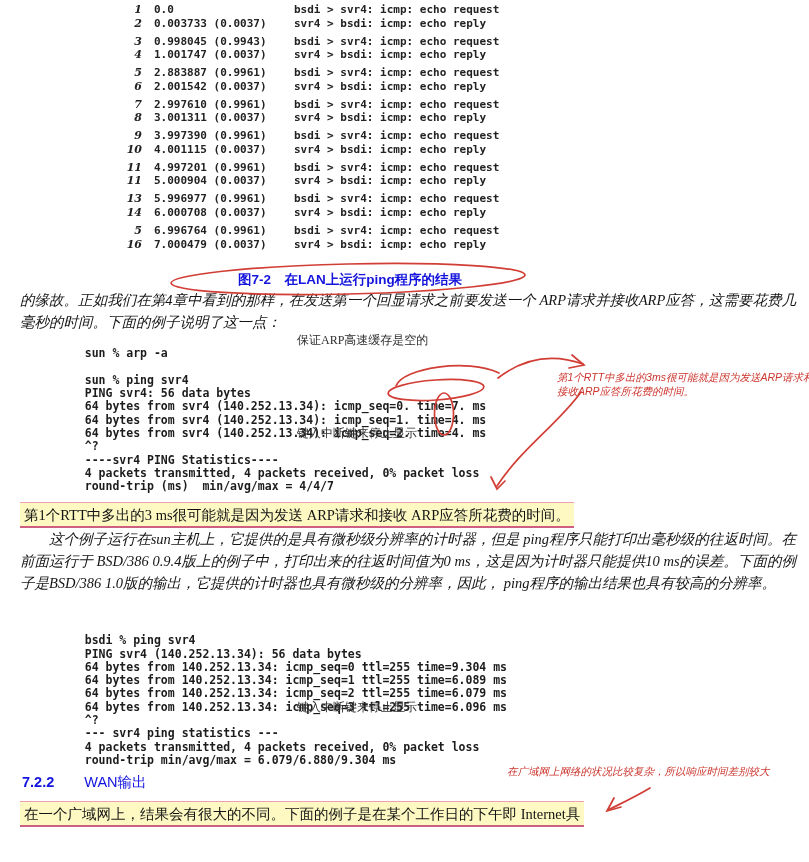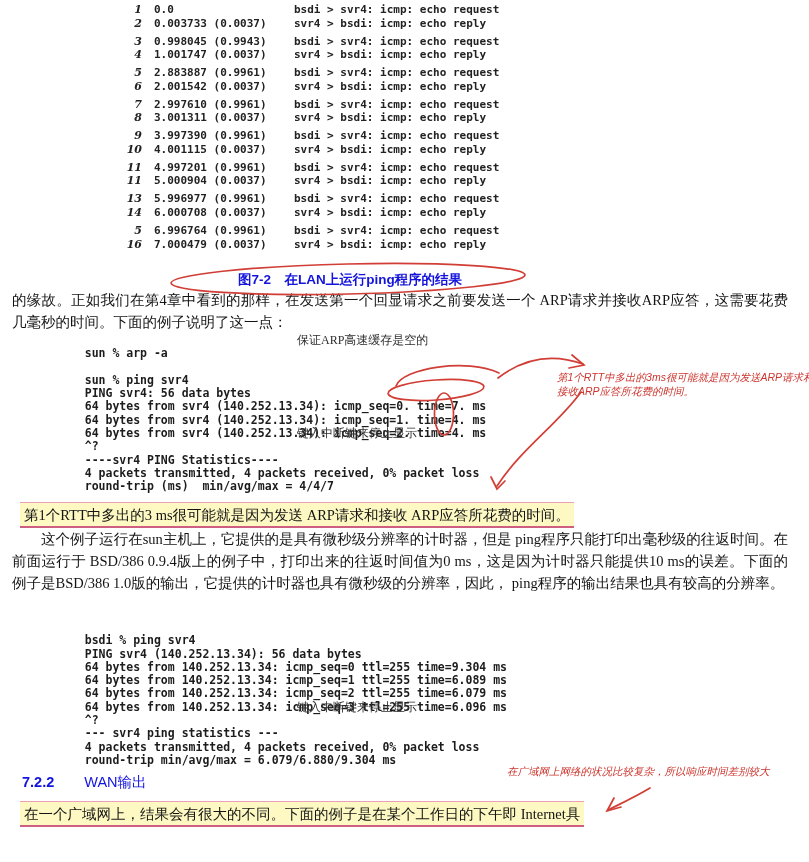--- a/index.html
+++ b/index.html
@@ -20,22 +20,22 @@
   .t-time{width:140px;}
   .t-desc{white-space:pre;}
   
   .fig-caption{
     position:absolute;left:150px;top:271px;width:400px;text-align:center;
     color:#1414dd;font-weight:bold;font-size:13.5px;
     font-family:"Liberation Sans", sans-serif;white-space:nowrap;
   }
   
   .para{
-    position:absolute;left:12px;width:776px;font-size:14.5px;
-    line-height:22px;color:#141414;text-align:justify;
+    position:absolute;left:20px;width:776px;font-size:14.5px;
+    line-height:22px;color:#141414;text-align:justify;font-style:italic;
   }
   .para1{top:289px;}
   .para2{top:529px;line-height:21.8px;text-indent:2em;}
   
   .code{
     position:absolute;left:57px;
     font-family:"DejaVu Sans Mono", monospace;font-weight:bold;
     font-size:11.5px;color:#1c1c1c;
   }
   .code1{top:334px;}

